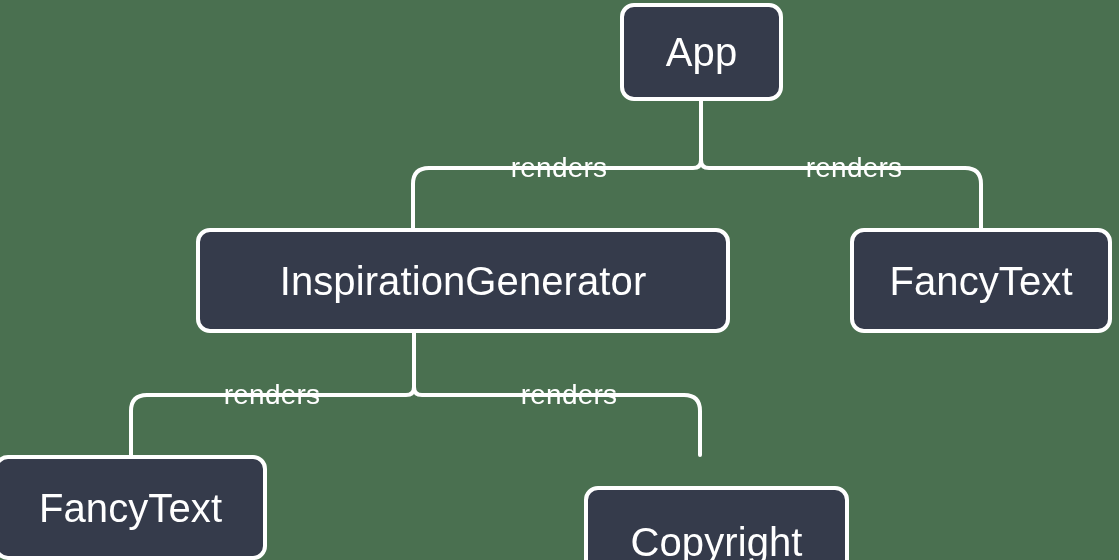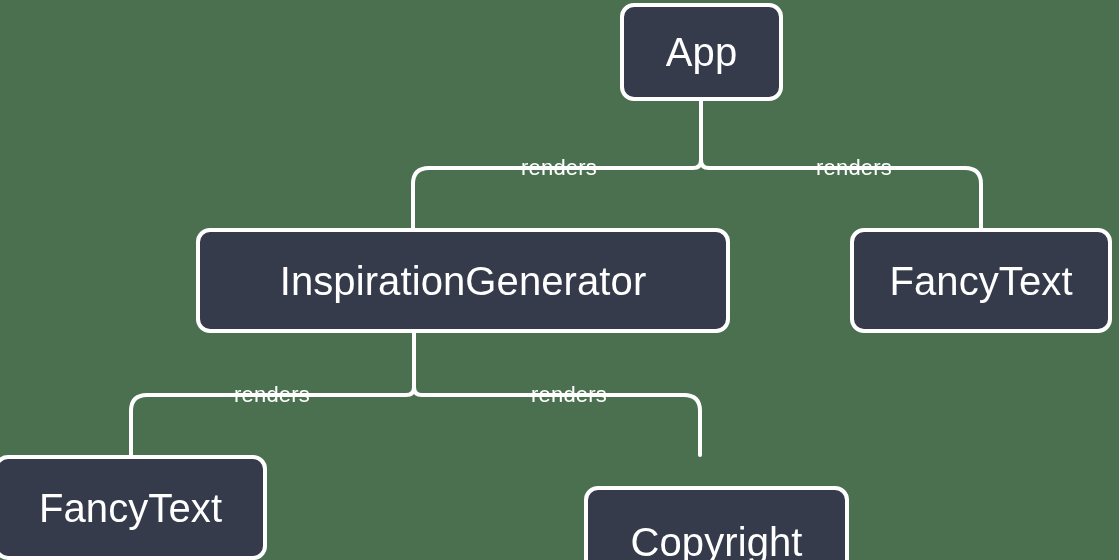--- a/index.html
+++ b/index.html
@@ -43,21 +43,21 @@
     white-space: nowrap;
   }
   .node-label {
     display: block;
     line-height: 1;
     text-align: right;
   }
   .edge-label {
     position: absolute;
     color: #ffffff;
-    font-size: 22px;
+    font-size: 28px;
     font-weight: 500;
     line-height: 1;
     white-space: nowrap;
     transform: translate(-50%, -50%);
     letter-spacing: 0.2px;
   }
 
   
   #node-app {
     left: 620px; top: 3px; width: 163px; height: 98px;

